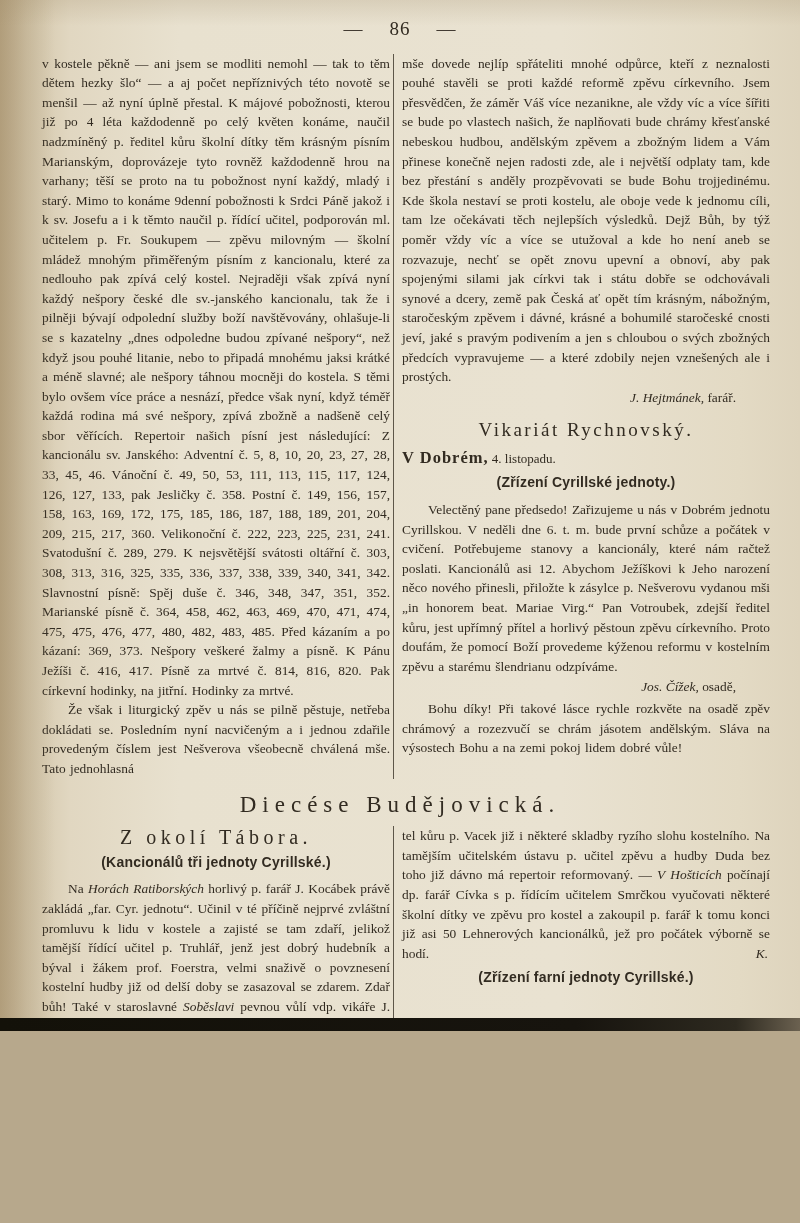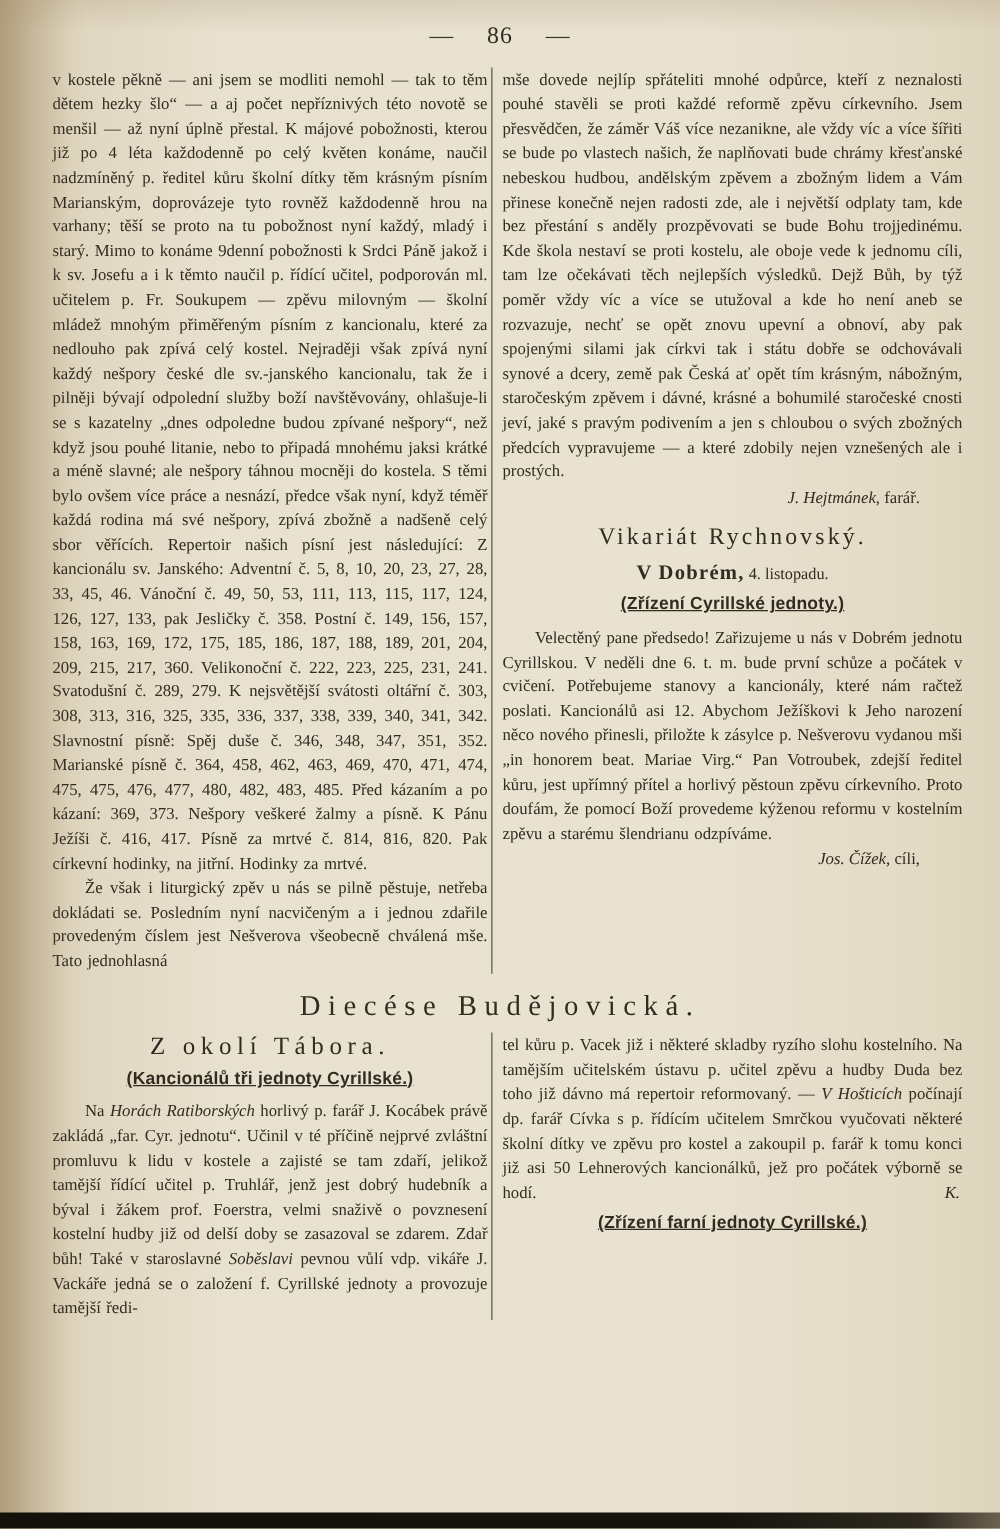--- a/index.html
+++ b/index.html
@@ -1,18 +1,18 @@
 <!DOCTYPE html>
 <html><head>
 <meta charset="utf-8">
 <style>
   html,body{margin:0;padding:0;background:#b7a88c;}
   .page{
     position:relative;
-    width:800px;height:1223px;
+    width:800px;height:1031px;
     margin:0 auto;
     overflow:hidden;
     background:
       linear-gradient(90deg, #c3b190 0px, #d3c6aa 26px, #e1d7c1 70px, #e8e1cf 180px, #e9e2d1 560px, #e3dac4 740px, #ded4bd 800px);
     color:#322b21;
     font-family:"Liberation Serif","DejaVu Serif",serif;
     font-size:13.4px;
     line-height:19.6px;
   }
   .edge-left{position:absolute;left:0;top:0;bottom:0;width:55px;
@@ -25,24 +25,24 @@
   .header .dash{margin:0 26px;color:#3a332a;}
   .top-section,.bottom-section{display:flex;padding:0 30px 0 42px;align-items:stretch;margin-top:12px;}
   .top-section{margin-top:15px;}
   .col-left{width:348px;flex:none;}
   .col-right{flex:1;margin-left:3px;border-left:1px solid #5d5649;padding-left:8px;min-width:0;}
   p.body{margin:0;text-align:justify;text-indent:26px;word-spacing:1px;}
   p.noindent{text-indent:0;}
   .sig{text-align:right;padding-right:34px;margin:1px 0 2px;font-family:Liberation Serif, serif;}
   .sig .name{font-style:italic;}
   .vikariat-heading{text-align:center;font-size:19px;letter-spacing:2.5px;margin:13px 0 8px;font-weight:400;}
-  .dateline{text-align:center;margin:8px 0 2px;}
+  .dateline{margin:8px 0 2px;}
   .dateline .place{font-weight:700;font-size:16.5px;letter-spacing:1px;}
   .dateline .date{font-size:13px;}
-  .subhead{text-align:center;font-family:"Liberation Sans","DejaVu Sans",sans-serif;font-weight:700;font-size:14px;margin:5px 0 7px;letter-spacing:.2px;text-decoration:underline;}
+  .subhead{text-align:center;font-family:"Liberation Sans","DejaVu Sans",sans-serif;font-weight:700;font-size:14px;margin:5px 0 7px;letter-spacing:.2px;}
   .diecese-heading{text-align:center;font-size:23px;letter-spacing:6px;margin:16px 0 11px;font-weight:400;}
   .local-heading{text-align:center;font-size:20px;letter-spacing:4.5px;margin:2px 0 5px;font-weight:400;}
   .italic{font-style:italic;}
   .rel{position:relative;}
   .initial-k{position:absolute;right:2px;bottom:0;font-style:italic;}
 </style>
 </head>
 <body>
 
 <div class="page">
@@ -63,22 +63,23 @@
       <div class="sig">
         <span class="name">J. Hejtmánek,</span><span> farář.</span>
       </div>
       <div class="vikariat-heading">Vikariát Rychnovský.</div>
       <div class="dateline">
         <span class="place">V Dobrém,</span><span class="date"> 4. listopadu.</span>
       </div>
       <div class="subhead">(Zřízení Cyrillské jednoty.)</div>
       <p class="body">Velectěný pane předsedo! Zařizujeme u nás v Dobrém jednotu Cyrillskou. V neděli dne 6. t. m. bude první schůze a počátek v cvičení. Potřebujeme stanovy a kancionály, které nám račtež poslati. Kancionálů asi 12. Abychom Ježíškovi k Jeho narození něco nového přinesli, přiložte k zásylce p. Nešverovu vydanou mši „in honorem beat. Mariae Virg.“ Pan Votroubek, zdejší ředitel kůru, jest upřímný přítel a horlivý pěstoun zpěvu církevního. Proto doufám, že pomocí Boží provedeme kýženou reformu v kostelním zpěvu a starému šlendrianu odzpíváme.</p>
       <div class="sig">
-        <span class="name">Jos. Čížek,</span><span> cíli,</span>
+        <span class="name">Jos. Čížek,</span><span> osadě,</span>
       </div>
+      <p class="body">Bohu díky! Při takové lásce rychle rozkvěte na osadě zpěv chrámový a rozezvučí se chrám jásotem andělským. Sláva na výsostech Bohu a na zemi pokoj lidem dobré vůle!</p>
     </div>
   </div>
 
   <div class="diecese-heading">Diecése Budějovická.</div>
 
   <div class="bottom-section">
     <div class="col-left">
       <div class="local-heading">Z okolí Tábora.</div>
       <div class="subhead">(Kancionálů tři jednoty Cyrillské.)</div>
       <p class="body">

